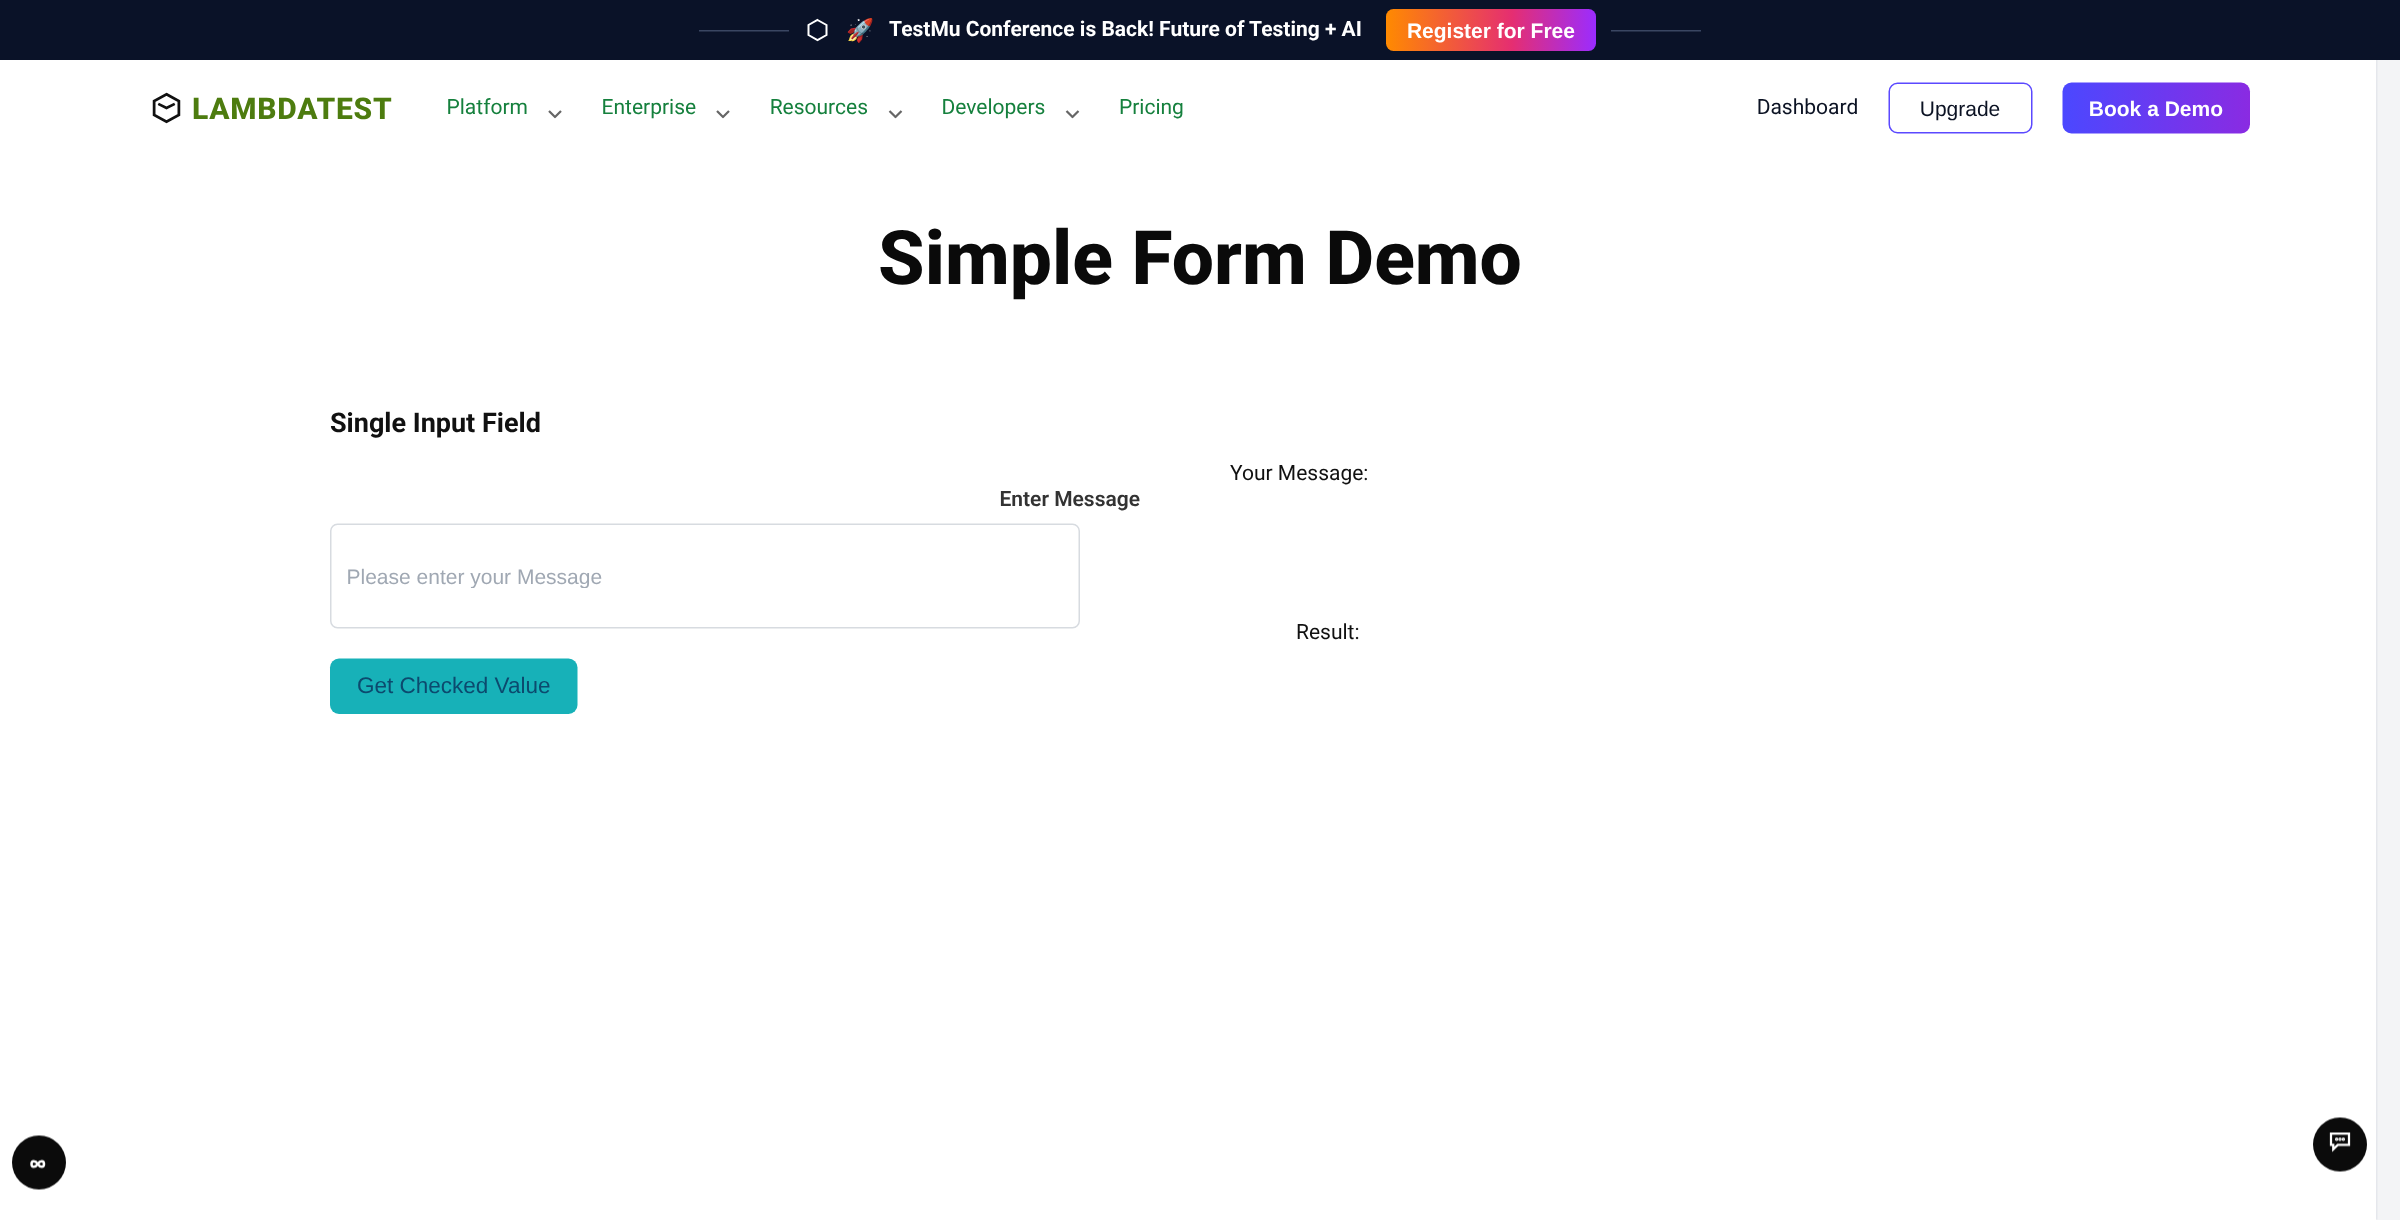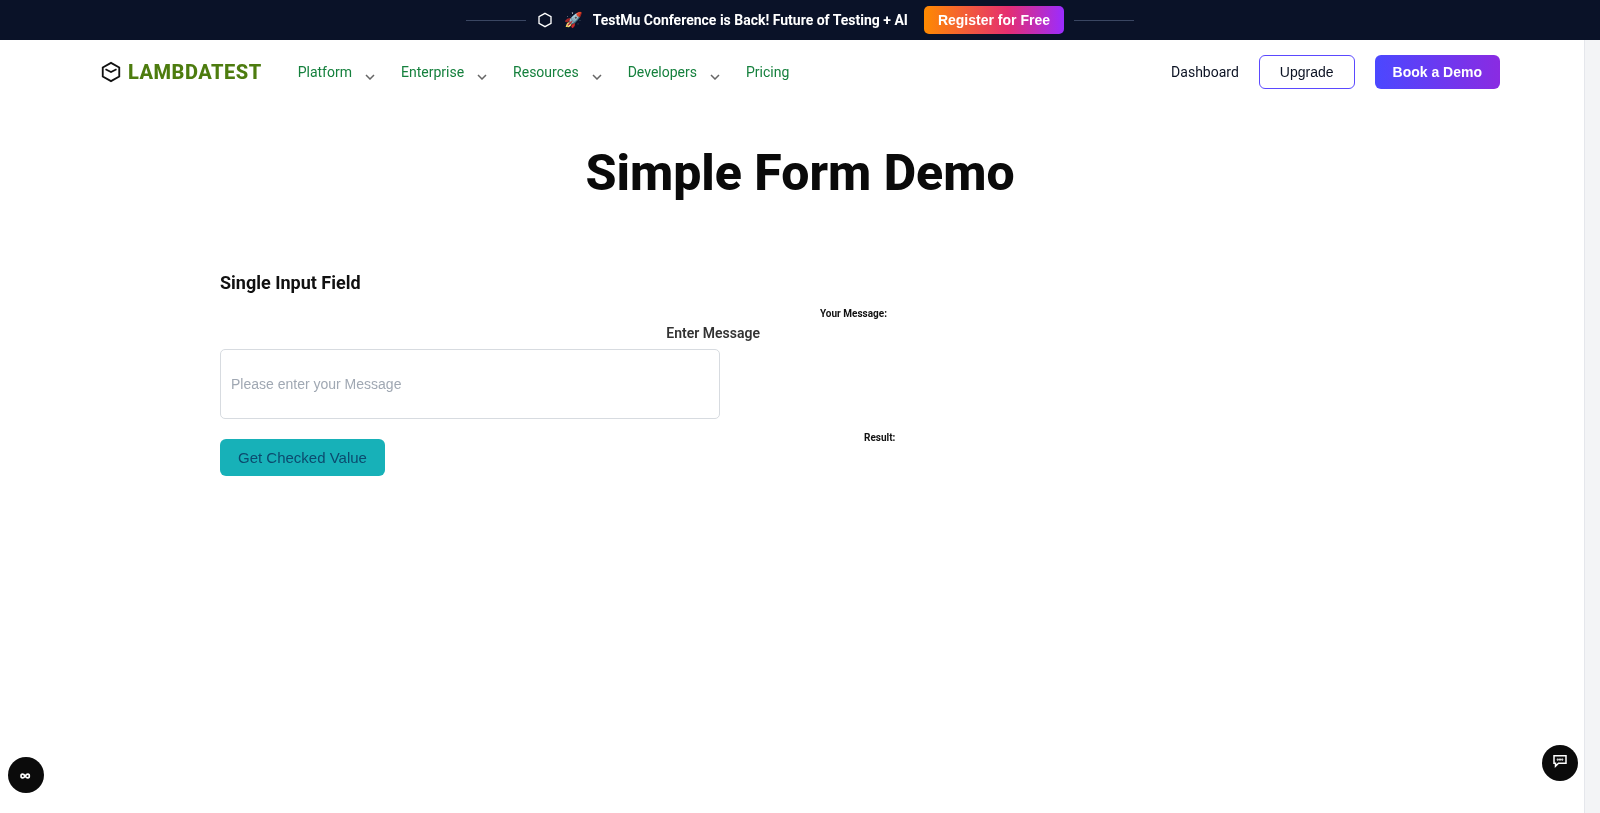--- a/index.html
+++ b/index.html
@@ -185,26 +185,26 @@
     color: #0c4a6e;
     padding: 10px 18px;
     border-radius: 6px;
     font-size: 15px;
     cursor: pointer;
   }
   .result-col {
     padding-top: 36px;
   }
   .result-title {
-    font-size: 10px;
-    font-weight: 700;
+    font-size: 14px;
+    font-weight: 400;
     color: #111;
   }
   .result-block-2 {
-    margin-top: 113px;
+    margin-top: 90px;
     padding-left: 44px;
   }
 
   
   .right-scroll-shadow {
     position: fixed;
     top: 0;
     right: 0;
     width: 16px;
     height: 100vh;

